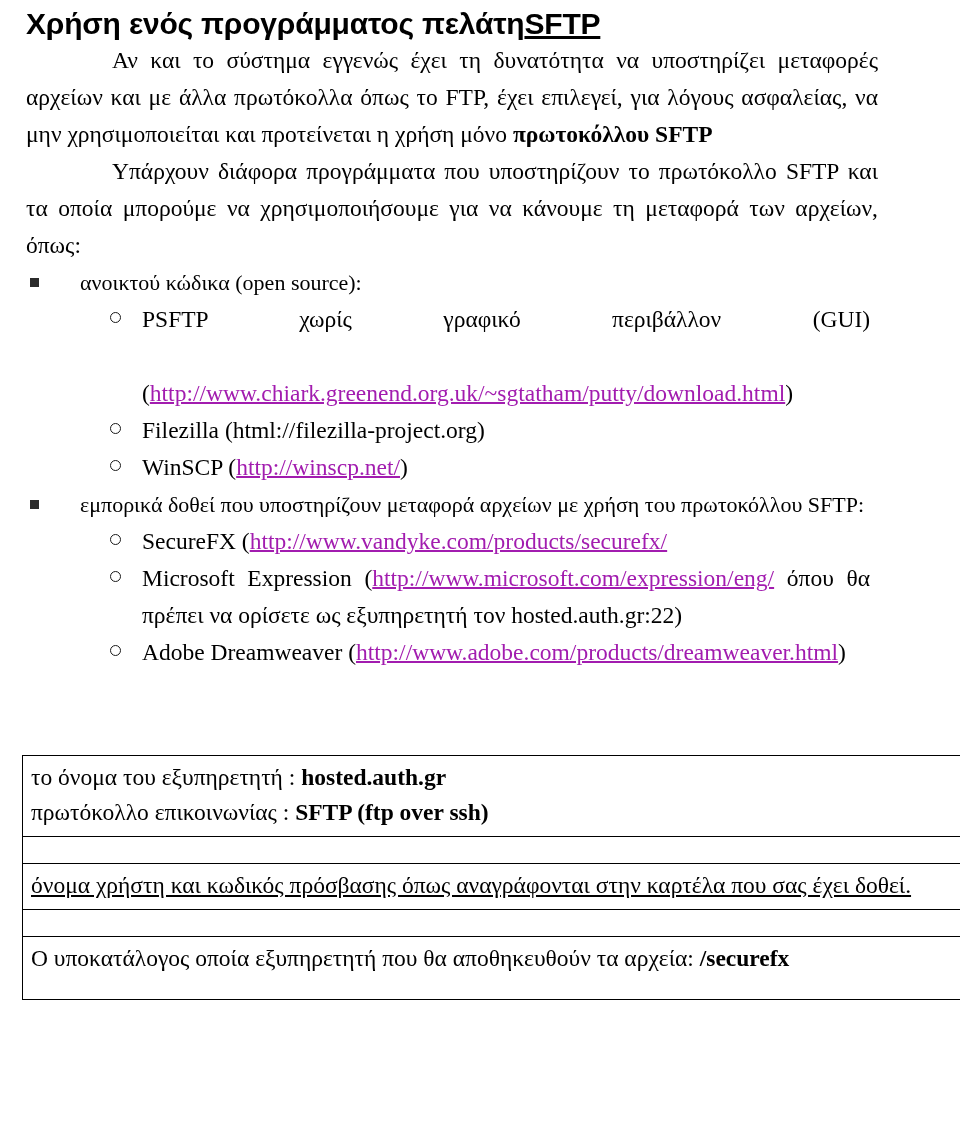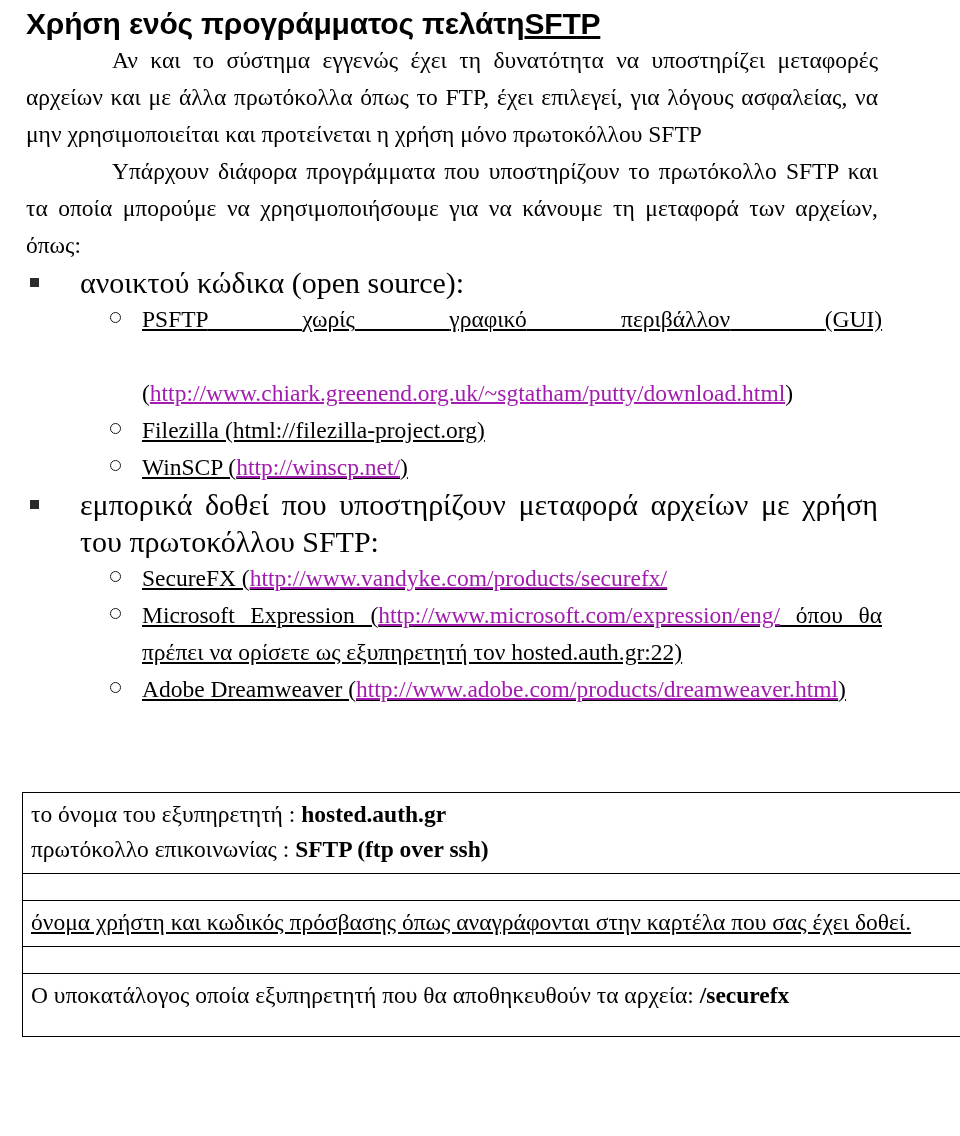--- a/index.html
+++ b/index.html
@@ -40,48 +40,47 @@
   .para {
     font-size: 23.5px;
     line-height: 37px;
     text-align: justify;
     text-justify: inter-word;
     margin: 0 4px 0 14px;
   }
   .para.indent {
     text-indent: 86px;
   }
-  .para b { font-weight: normal; }
+  .para b { font-weight: bold; }
 
   
   .sq-item {
     position: relative;
-    font-size: 30px;
+    font-size: 22px;
     line-height: 37px;
     margin: 0 4px 0 14px;
     padding-left: 54px;
     text-align: justify;
   }
   .sq-item .sq-bullet {
     position: absolute;
     left: 4px;
     top: 14px;
     width: 9px;
     height: 9px;
     background: #2b2b2b;
   }
 
   .o-item {
     position: relative;
     font-size: 23.5px;
     line-height: 37px;
-    margin: 0 0 0 14px;
+    margin: 0 12px 0 14px;
     padding-left: 116px;
     text-align: justify;
-    text-decoration: underline;
   }
   .o-item .o-bullet {
     position: absolute;
     left: 84px;
     top: 11px;
     width: 11px;
     height: 11px;
     border: 1.6px solid #1a1a1a;
     border-radius: 50%;
     box-sizing: border-box;

